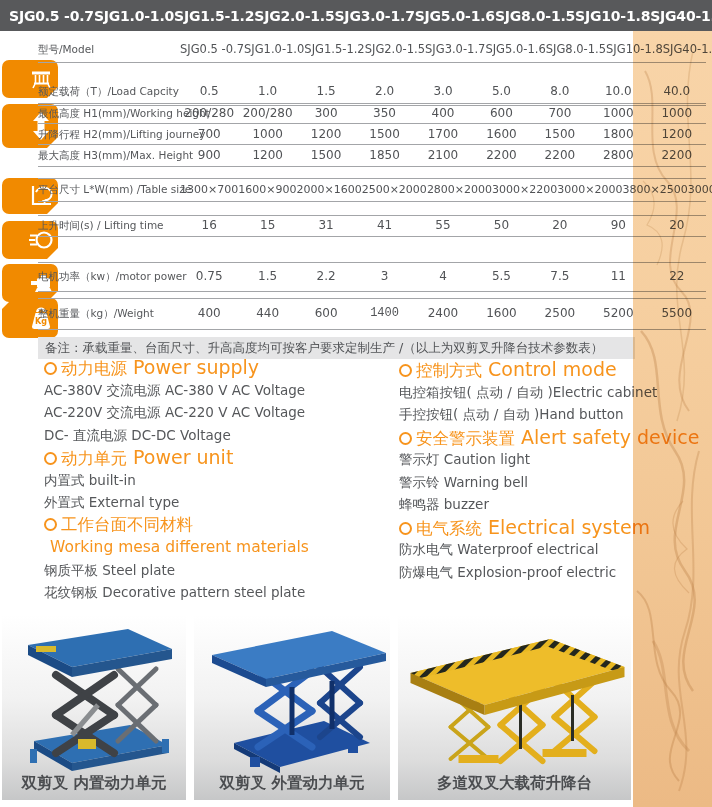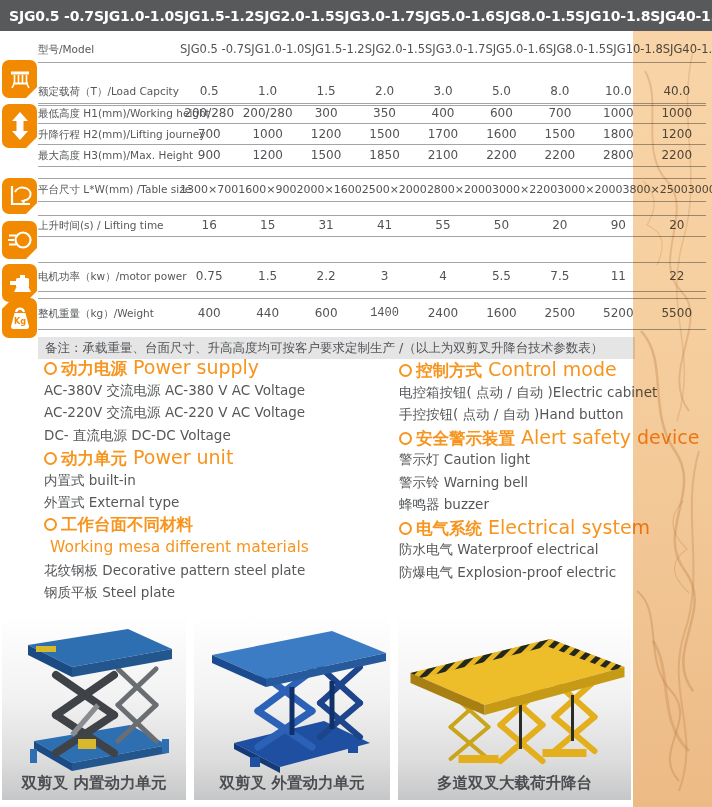--- a/index.html
+++ b/index.html
@@ -4,39 +4,39 @@
 <style>
   html,body{margin:0;padding:0;background:#fff;}
   .page{position:relative;width:712px;height:807px;background:#fff;overflow:hidden;
         font-family:"DejaVu Sans","Liberation Sans",sans-serif;color:#55575a;}
   
   .model-bar{position:absolute;left:0;top:0;width:712px;height:31px;background:#58595b;
              display:flex;align-items:center;justify-content:space-between;padding:0 9px;box-sizing:border-box;}
   .model-bar span{color:#fff;font-weight:bold;font-size:14px;letter-spacing:-0.2px;white-space:nowrap;}
   
   .tile{position:absolute;left:2px;width:35px;height:38px;background:#f18a00;border-radius:7px;
-        display:flex;align-items:center;justify-content:center;}
+        display:flex;align-items:center;justify-content:center;padding-left:21px;}
   .tile svg{display:block;}
   .tile.chamfer-br{clip-path:polygon(0 0,100% 0,100% calc(100% - 11px),calc(100% - 11px) 100%,0 100%);}
   .tile.chamfer-tl{clip-path:polygon(11px 0,100% 0,100% 100%,0 100%,0 11px);}
   
   .spec-table{position:absolute;left:38px;top:0;width:668px;}
   .trow{position:absolute;left:0;width:668px;display:grid;grid-template-columns:142px repeat(9,1fr);
         border-bottom:1px solid #a3a5a8;box-sizing:border-box;}
   .tlabel{font-size:10.5px;color:#55575a;white-space:nowrap;overflow:visible;text-align:left;}
   .tcell{font-size:12px;color:#515356;text-align:center;white-space:nowrap;}
   .tsep{position:absolute;left:0;width:668px;border-bottom:1px solid #a3a5a8;}
   
   .note-bar{position:absolute;left:38px;top:337px;width:597px;height:22px;background:#e5e5e6;
             font-size:12.5px;line-height:22px;color:#515356;padding-left:7px;box-sizing:border-box;white-space:nowrap;overflow:hidden;}
   
   .sections-col{position:absolute;width:350px;}
   .sections-col .line{height:22.5px;line-height:22.5px;font-size:13.5px;color:#55575a;white-space:nowrap;}
   .sections-col .heading{color:#f7941d;font-size:15.5px;}
-  .sections-col .heading .zh{font-weight:bold;font-size:16.5px;text-align:right;}
+  .sections-col .heading .zh{font-weight:normal;font-size:16.5px;text-align:right;}
   .sections-col .heading .en{font-size:19px;}
   .bullet{display:inline-block;width:9px;height:9px;border:2px solid #f7941d;border-radius:50%;
           margin-right:4px;vertical-align:-1px;background:#fff;}
   
   .panel{position:absolute;top:615px;height:185px;background:linear-gradient(#ffffff 0%,#f2f2f2 45%,#dddddd 78%,#c6c7c8 100%);text-decoration:underline;}
   .panel svg.photo{position:absolute;left:50%;top:8px;transform:translateX(-50%);}
   .panel .caption{position:absolute;left:0;right:0;bottom:6px;text-align:center;
                   font-size:15.5px;font-weight:bold;color:#4b4d50;white-space:nowrap;}
   
   .side-strip{position:absolute;left:633px;top:31px;width:79px;height:776px;pointer-events:none;
@@ -224,22 +224,22 @@
   <div class="sections-col" style="left:44px;top:356px;">
       <div class="line heading"><span class="bullet"></span><span class="zh">动力电源</span><span class="en"> Power supply</span></div>
       <div class="line">AC-380V 交流电源 AC-380 V AC Voltage</div>
       <div class="line">AC-220V 交流电源 AC-220 V AC Voltage</div>
       <div class="line">DC- 直流电源 DC-DC Voltage</div>
       <div class="line heading"><span class="bullet"></span><span class="zh">动力单元</span><span class="en"> Power unit</span></div>
       <div class="line">内置式  built-in</div>
       <div class="line">外置式   External type</div>
       <div class="line heading"><span class="bullet"></span><span class="zh">工作台面不同材料</span></div>
       <div class="line heading en" style="padding-left: 6px;">Working mesa different materials</div>
+      <div class="line">钢质平板 Steel plate</div>
       <div class="line">花纹钢板 Decorative pattern steel plate</div>
-      <div class="line">钢质平板 Steel plate</div>
     </div>
   <div class="sections-col" style="left:399px;top:358px;width:236px;">
       <div class="line heading"><span class="bullet"></span><span class="zh">控制方式</span><span class="en"> Control mode</span></div>
       <div class="line">电控箱按钮( 点动 / 自动 )Electric cabinet</div>
       <div class="line">手控按钮( 点动 / 自动 )Hand button</div>
       <div class="line heading"><span class="bullet"></span><span class="zh">安全警示装置</span><span class="en"> Alert safety device</span></div>
       <div class="line">警示灯 Caution light</div>
       <div class="line">警示铃 Warning bell</div>
       <div class="line">蜂鸣器 buzzer</div>
       <div class="line heading"><span class="bullet"></span><span class="zh">电气系统</span><span class="en"> Electrical system</span></div>

